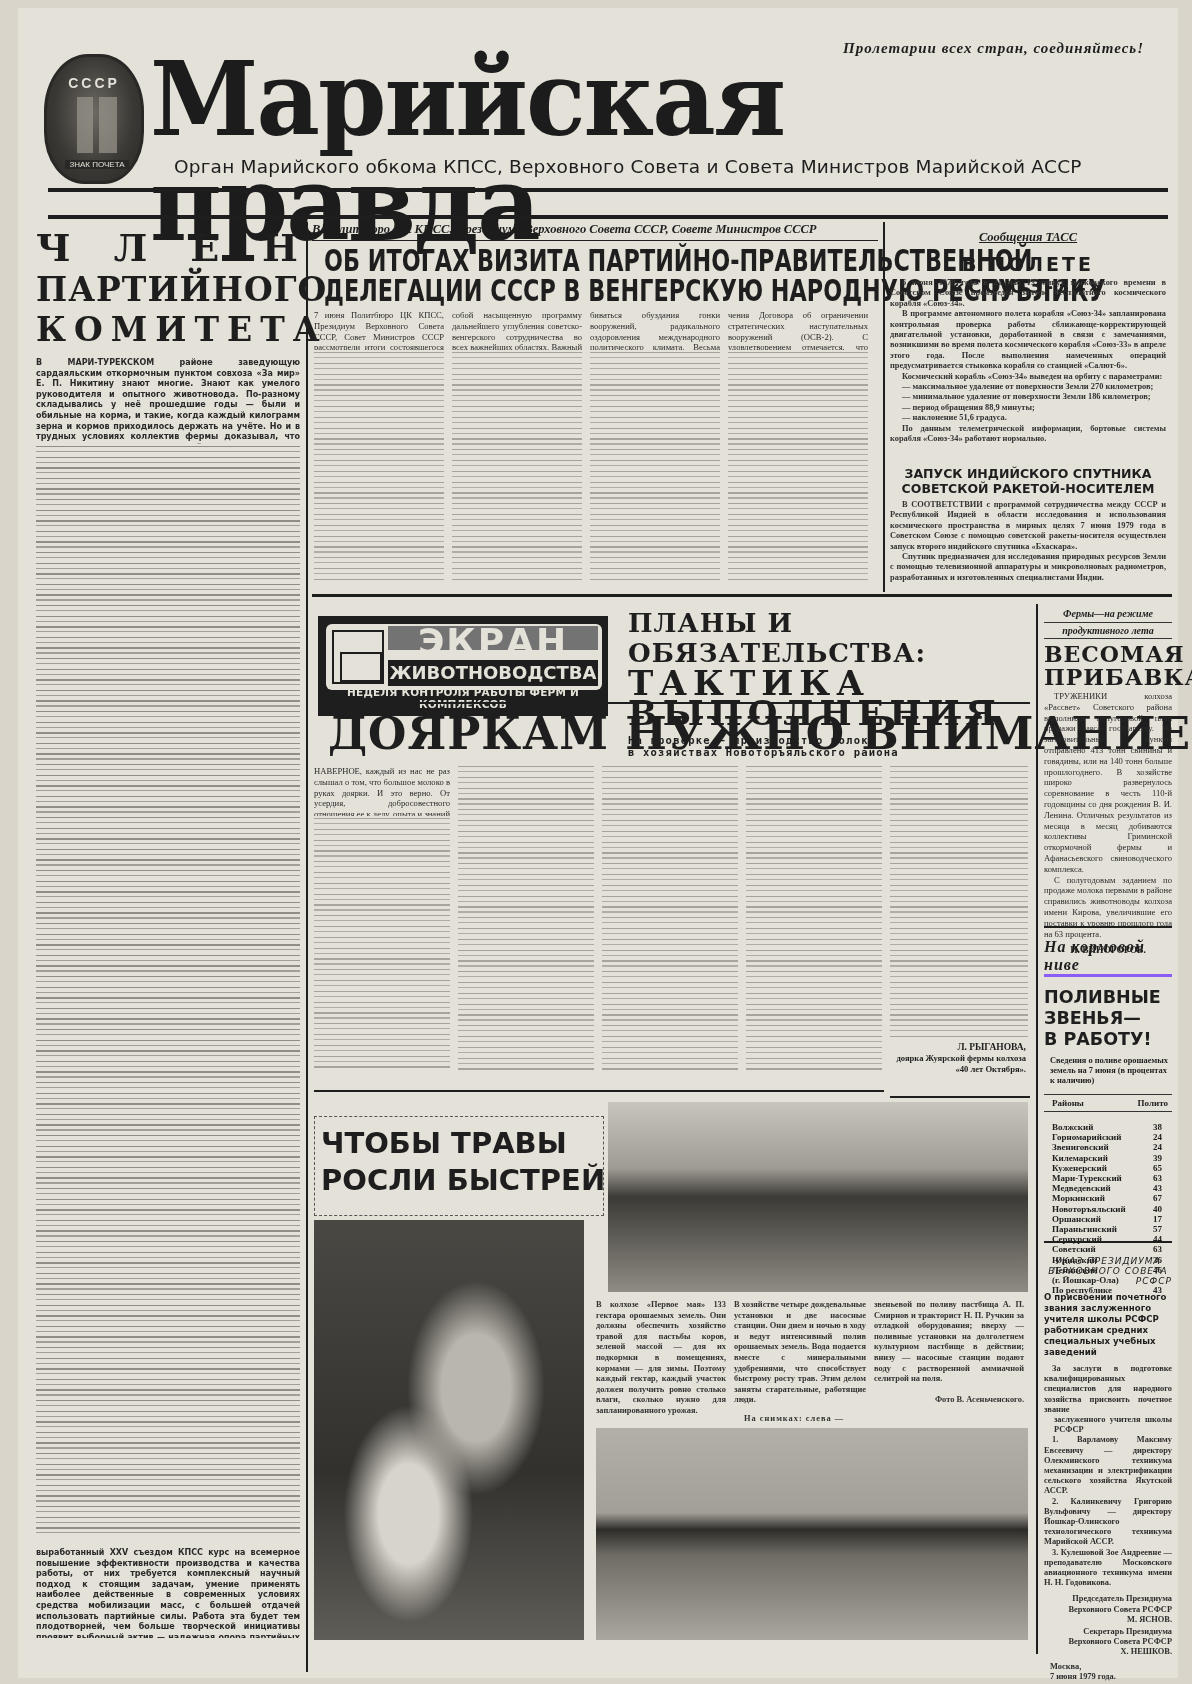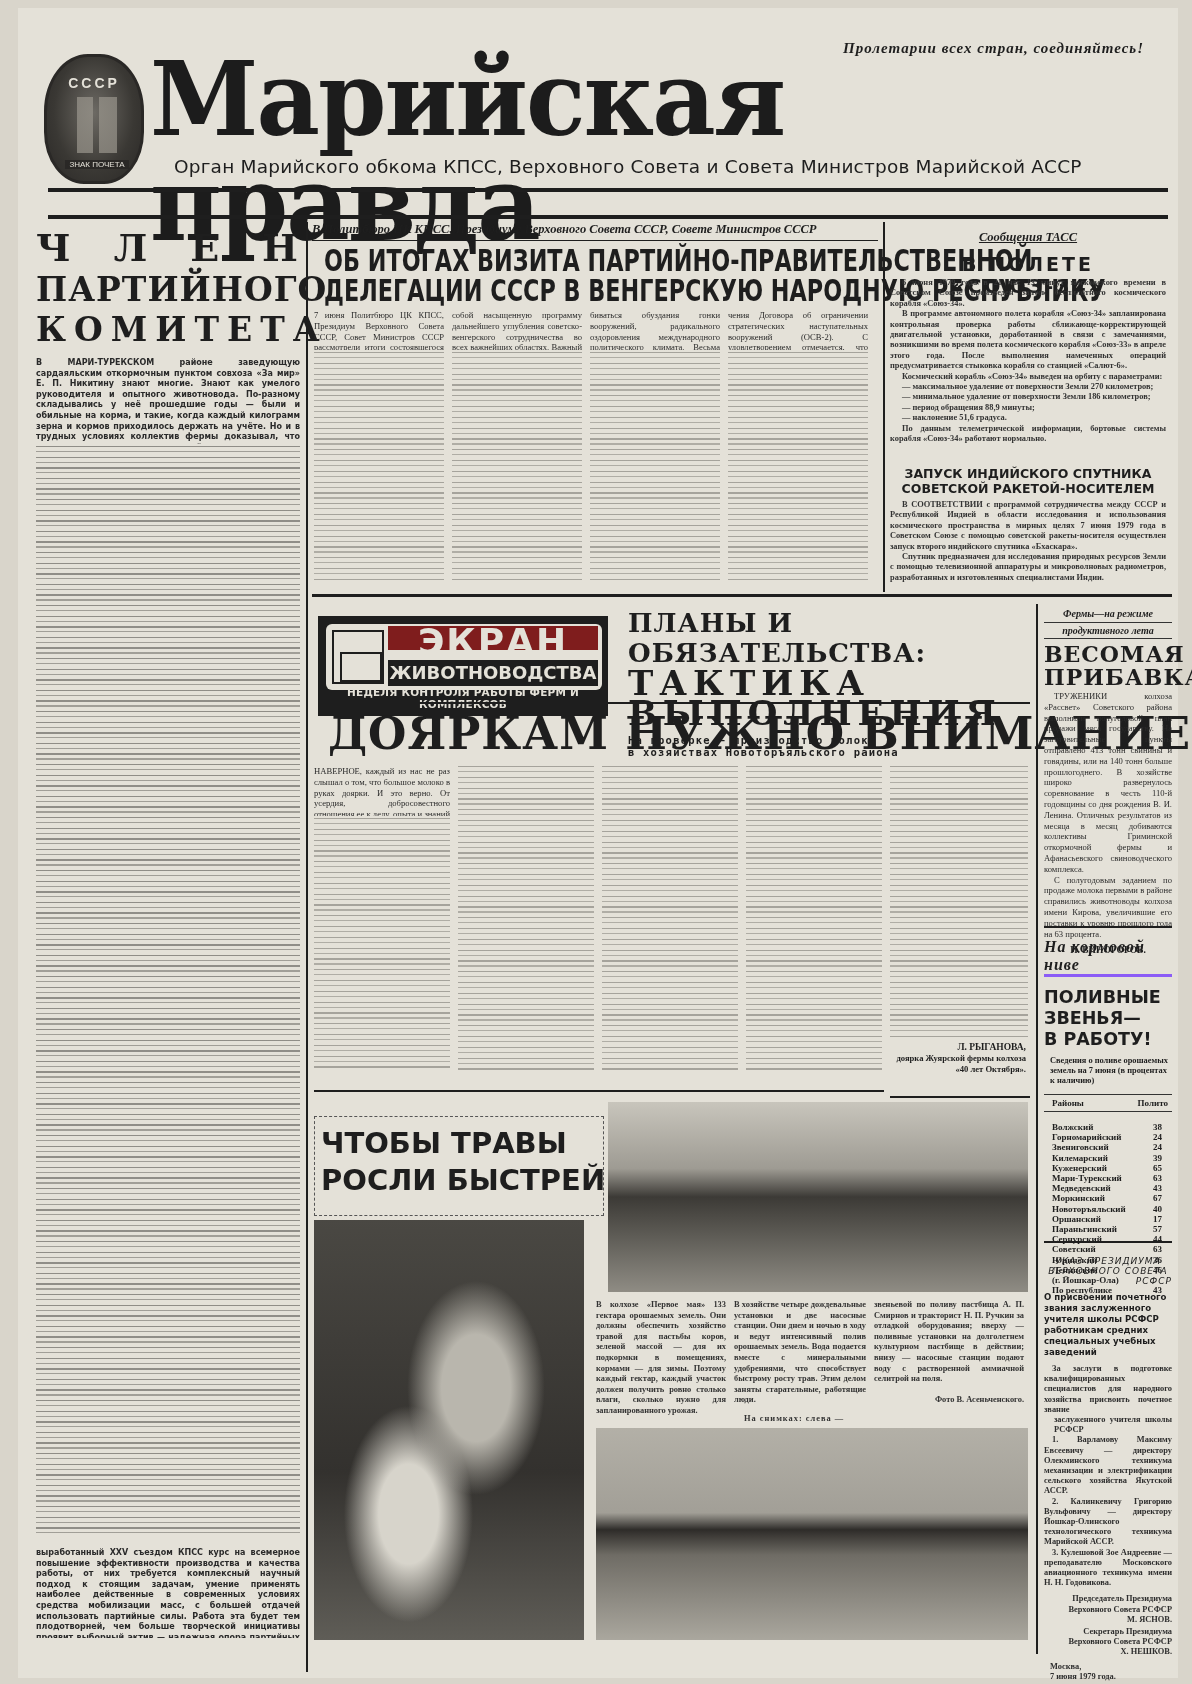--- a/index.html
+++ b/index.html
@@ -91,21 +91,21 @@
   .tass-text { font-size: 8.4px; line-height: 10.4px; text-align: justify; font-weight: bold; color: #333; }
 
   .ekran {
     position: absolute; left: 300px; top: 608px; width: 290px; height: 100px;
     background: #1e1e1e; border: 2px solid #1e1e1e;
   }
   .ekran .inner { position: absolute; left: 6px; top: 6px; width: 276px; height: 66px; background: #e4e1d8; border-radius: 6px; }
   .ekran .house { position: absolute; left: 6px; top: 6px; width: 52px; height: 54px; border: 2px solid #1e1e1e; }
   .ekran .house::before { content:""; position:absolute; left: 6px; top: 20px; width: 38px; height: 26px; border: 2px solid #1e1e1e; }
   .ekran .big {
-    position: absolute; left: 62px; top: 2px; width: 210px; height: 24px; background: #7f1d1d;
+    position: absolute; left: 62px; top: 2px; width: 210px; height: 24px; background: #737373;
     color: #e4e1d8; font-family: "DejaVu Sans", sans-serif; font-weight: bold; font-size: 36px; line-height: 32px; text-align: center; letter-spacing: 2px;
   }
   .ekran .mid {
     position: absolute; left: 62px; top: 36px; width: 210px; height: 26px; background: #1e1e1e;
     color: #e4e1d8; font-family: "DejaVu Sans", sans-serif; font-weight: bold; font-size: 18px; line-height: 26px; text-align: center;
   }
   .ekran .bot {
     position: absolute; left: 0; bottom: 4px; width: 100%; text-align: center;
     color: #e4e1d8; font-family: "DejaVu Sans", sans-serif; font-size: 10.5px; font-weight: bold; letter-spacing: .2px;
   }

